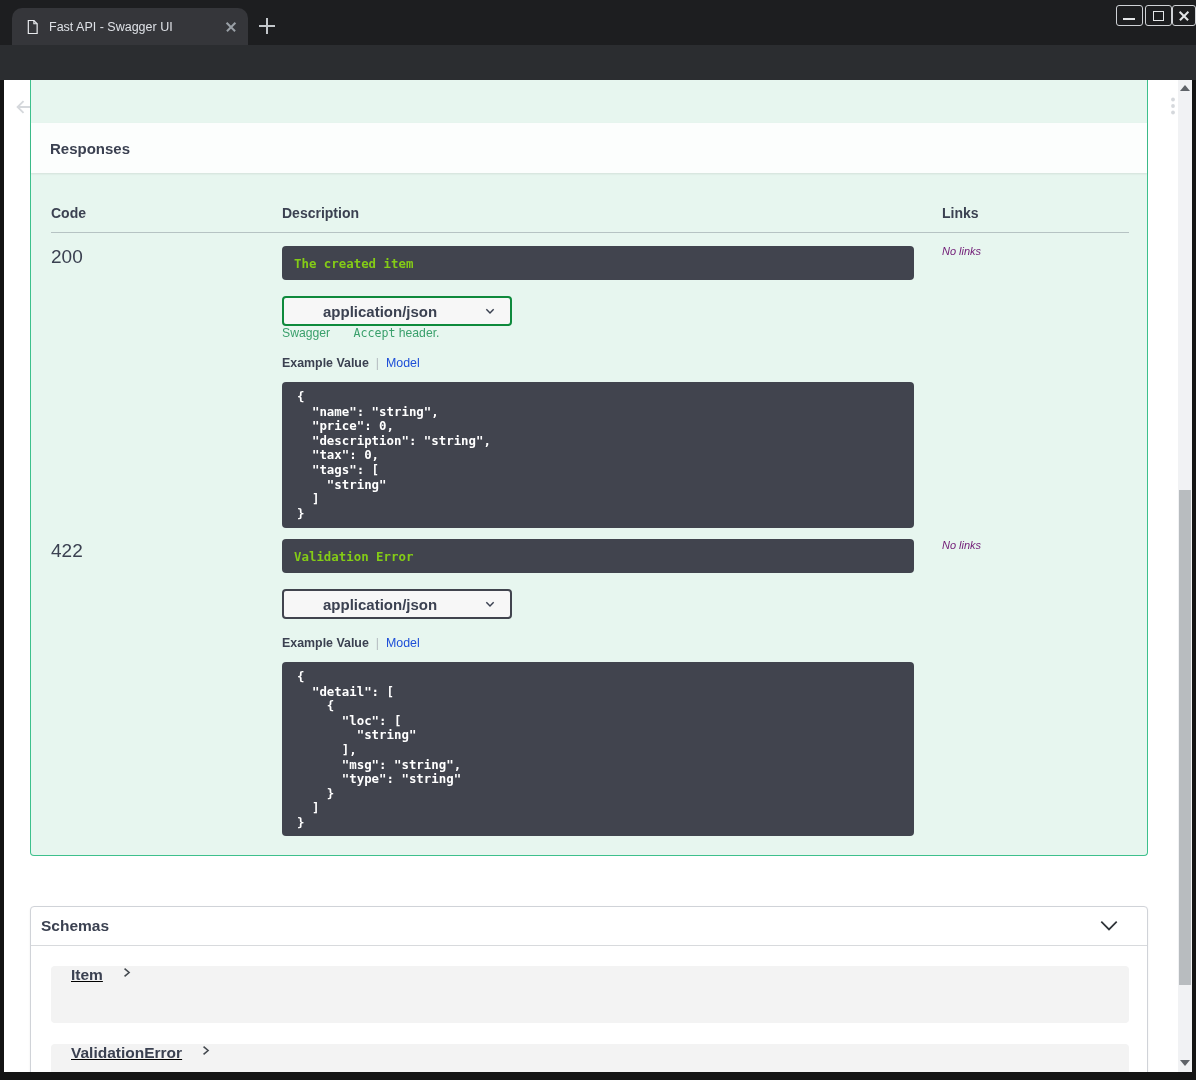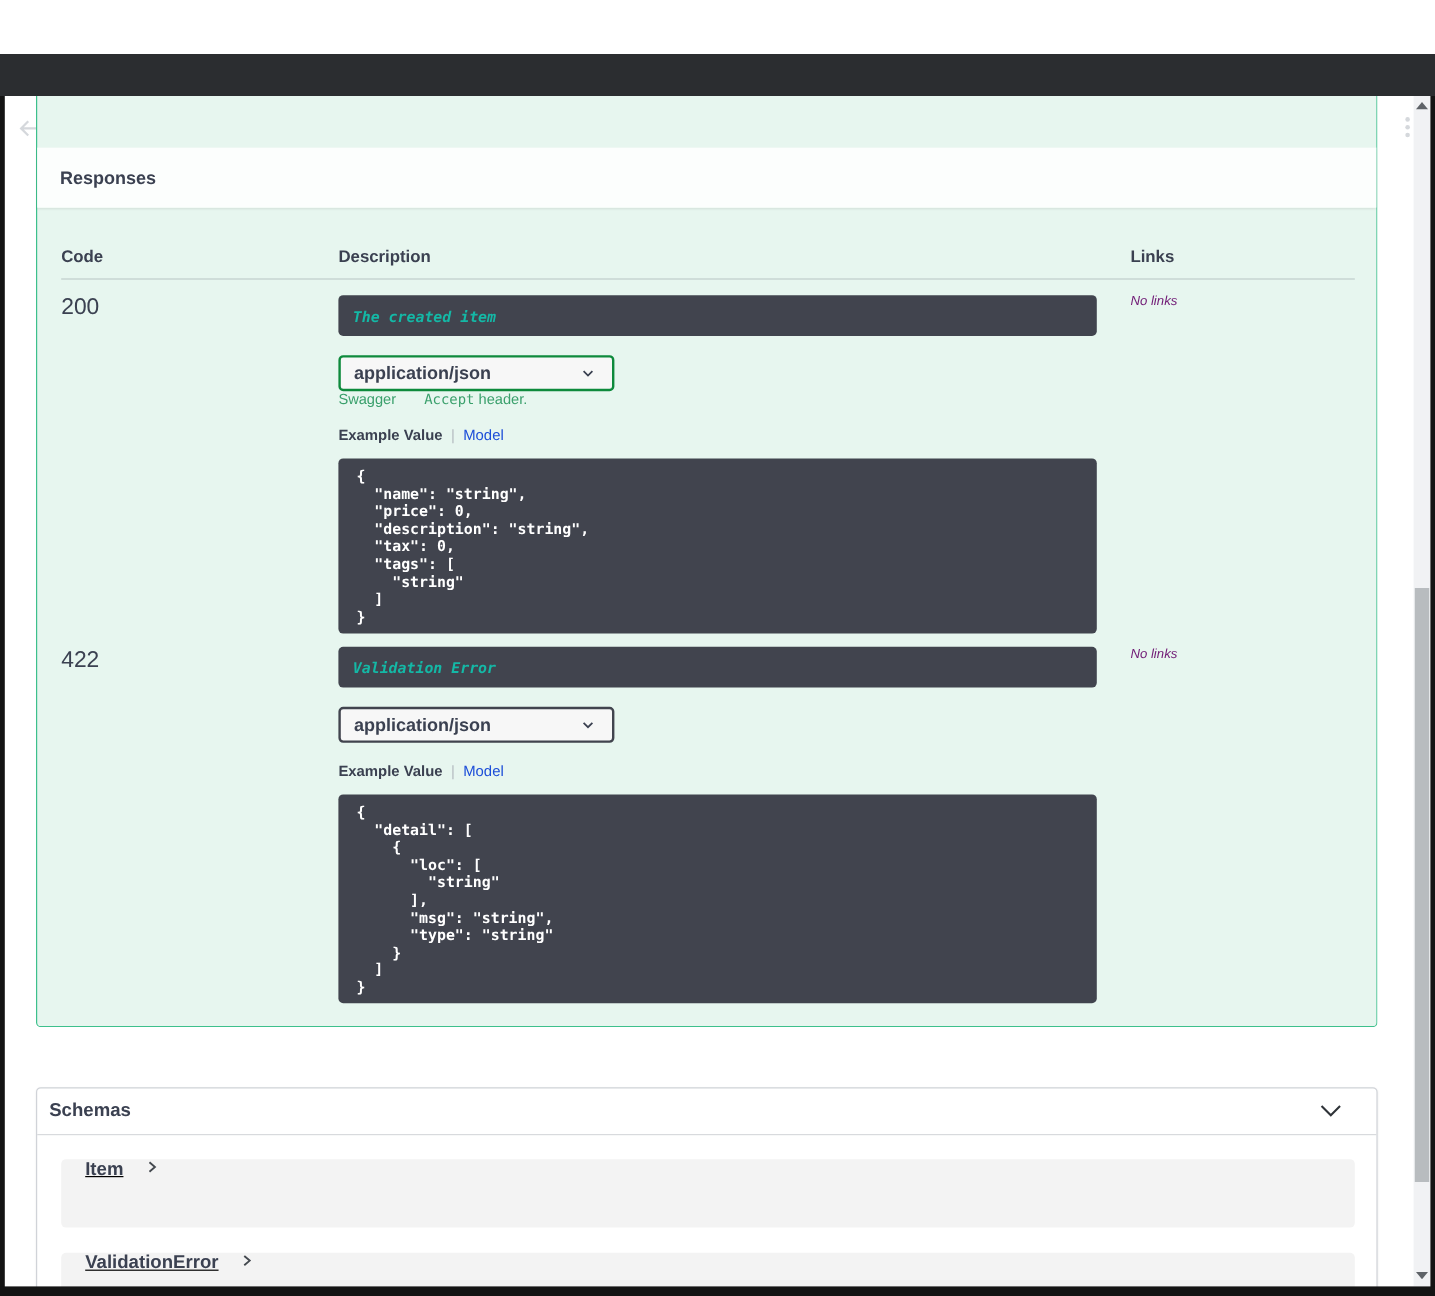--- a/index.html
+++ b/index.html
@@ -41,24 +41,24 @@
            border:1px solid #3dc08c;border-top:none;border-radius:0 0 4px 4px;box-sizing:border-box;}
   .resp-header{position:absolute;left:0;top:43px;width:100%;height:50px;background:rgba(255,255,255,.88);
            box-shadow:0 1px 2px rgba(0,0,0,.09);display:flex;align-items:center;}
   .resp-header h4{margin:0 12px 0 19px;font-size:15px;color:#3b4151;}
   .colhead{position:absolute;top:125px;font-size:14px;font-weight:bold;color:#3b4151;}
   .thead-line{position:absolute;left:20px;top:152px;width:1078px;border-bottom:1px solid rgba(59,65,81,.28);}
   .code-cell{position:absolute;left:20px;font-size:19px;color:#3b4151;}
   .links-cell{position:absolute;left:911px;font-size:11px;font-style:italic;color:#701a75;}
   .desc-box{position:absolute;left:251px;width:632px;height:34px;background:#41444e;border-radius:4px;
             display:flex;align-items:center;}
-  .desc-box span{margin-left:12px;color:#14b8a6;font-family:"DejaVu Sans Mono",monospace;
-            font-size:12.4px;font-weight:bold;font-style:italic;}
+  .desc-box span{margin-left:12px;color:#84cc16;font-family:"DejaVu Sans Mono",monospace;
+            font-size:12.4px;font-weight:bold;}
   .mt-select{position:absolute;left:251px;width:230px;height:30px;background:#f7f7f7;border-radius:4px;
-            box-sizing:border-box;display:flex;align-items:center;cursor:pointer;}
+            box-sizing:border-box;display:flex;align-items:center;cursor:pointer;padding-left:28px;}
   .mt-select span{margin-left:11px;font-size:15px;font-weight:bold;color:#3b4151;flex:1;}
   .mt-select svg{margin-right:12px;}
   .sel-green{border:2px solid #0e8a3c;}
   .sel-dark{border:2px solid #41444e;}
   .accept-note{position:absolute;left:251px;font-size:12.2px;color:#3aa06c;}
   .accept-note .mono{font-family:"DejaVu Sans Mono",monospace;font-size:11.6px;margin-left:20px;}
   .tabrow{position:absolute;left:251px;font-size:12.4px;color:#3b4151;}
   .tabrow .active{font-weight:bold;cursor:pointer;}
   .tabrow .sep{color:#b5bcc0;margin:0 7px;}
   .tabrow .inactive{color:#1d4ed8;cursor:pointer;}
@@ -86,20 +86,47 @@
   .sb-thumb{position:absolute;left:1px;top:410px;width:12px;height:495px;background:#b8bcbf;}
   .border-left{left:0;top:80px;width:4px;height:1000px;background:#141414;}
   .border-right{left:1192px;top:80px;width:4px;height:1000px;background:#141414;}
   .border-bottom{left:0;top:1072px;width:1196px;height:8px;background:#141414;}
 </style>
 </head>
 <body>
 
 <div class="screen">
 
+  <div class="abs titlebar">
+    <div class="abs tab">
+      <svg width="13" height="16" viewBox="0 0 14 16" style="margin-left:14px">
+        <path d="M2.5 1h6l3.5 3.5V15h-9.5z" fill="none" stroke="#e8eaed" stroke-width="1.3"></path>
+        <path d="M8.5 1v3.5H12" fill="none" stroke="#e8eaed" stroke-width="1.3"></path>
+      </svg>
+      <span class="tab-title">Fast API - Swagger UI</span>
+      <span class="tab-close">
+          <span></span>
+          <span></span>
+        </span>
+    </div>
+    <div class="abs newtab">
+        <span class="h"></span>
+        <span class="v"></span>
+      </div>
+    <div class="winbtn wb-min">
+        <i></i>
+      </div>
+    <div class="winbtn wb-max">
+        <i></i>
+      </div>
+    <div class="winbtn wb-close">
+        <i></i>
+        <i></i>
+      </div>
+  </div>
 
   <div class="abs toolbar">
     <svg class="navbtn" style="left:13px" width="22" height="22" viewBox="0 0 24 24">
       <path d="M21 12H5M11.5 5.5 5 12l6.5 6.5" fill="none" stroke="#d5d8dc" stroke-width="2"></path>
     </svg>
     <svg class="navbtn" style="left:45px" width="22" height="22" viewBox="0 0 24 24">
       <path d="M3 12h16M12.5 5.5 19 12l-6.5 6.5" fill="none" stroke="#d5d8dc" stroke-width="2"></path>
     </svg>
     <svg class="navbtn" style="left:77px" width="22" height="22" viewBox="0 0 24 24">
       <path d="M18.9 13.5A7.2 7.2 0 1 1 17.3 6" fill="none" stroke="#d5d8dc" stroke-width="2"></path>

